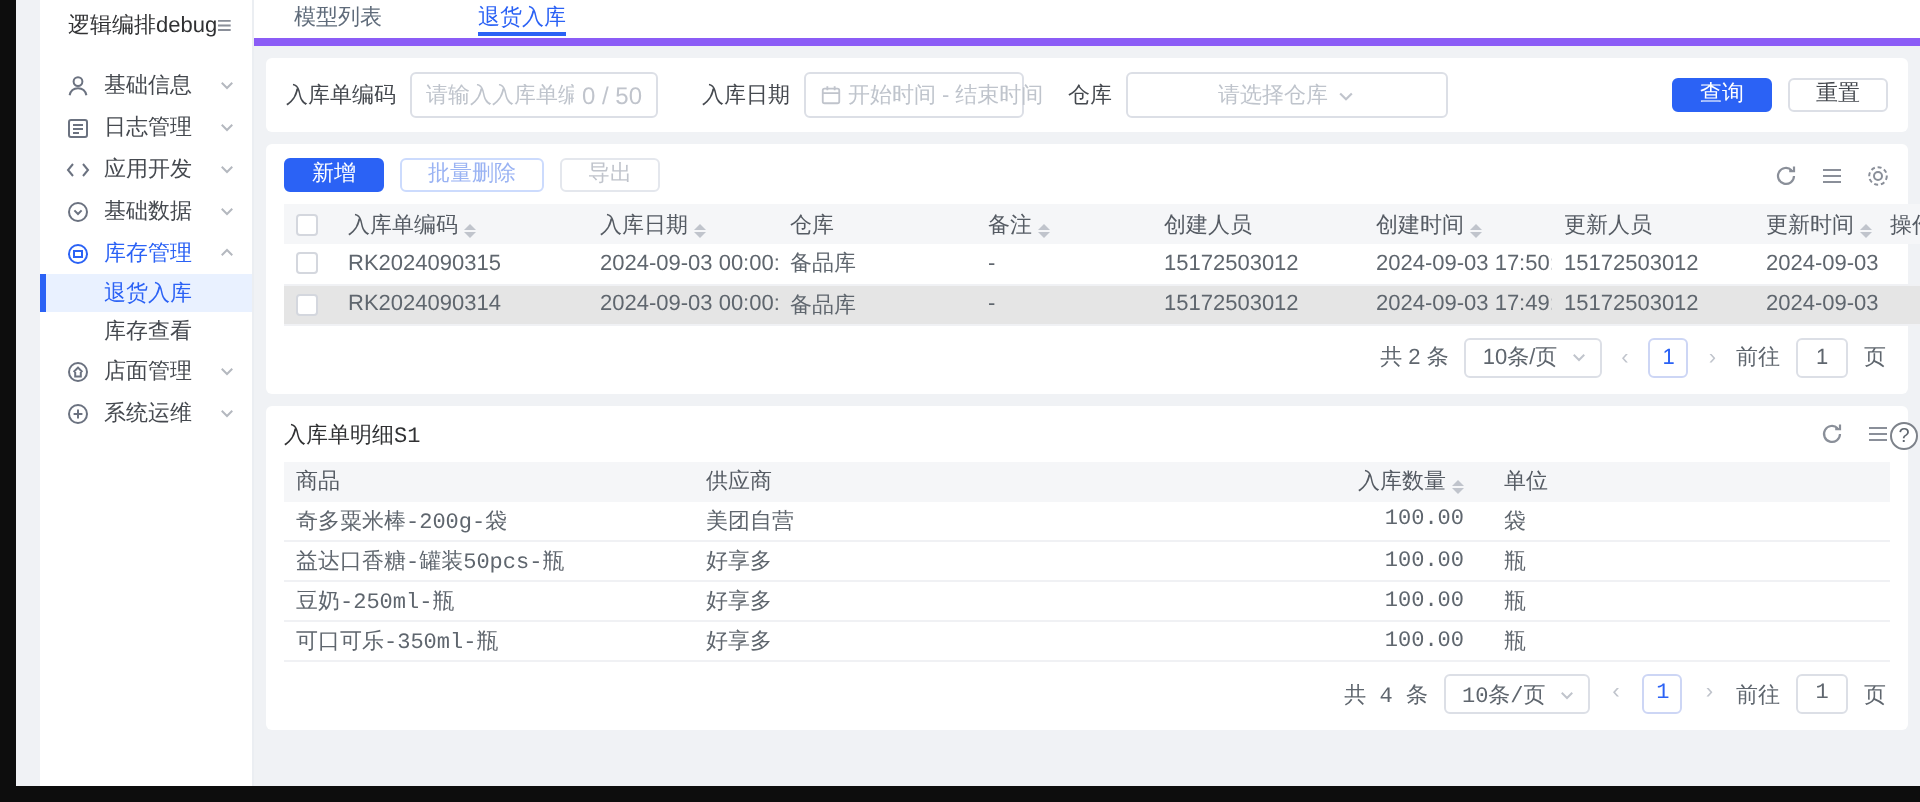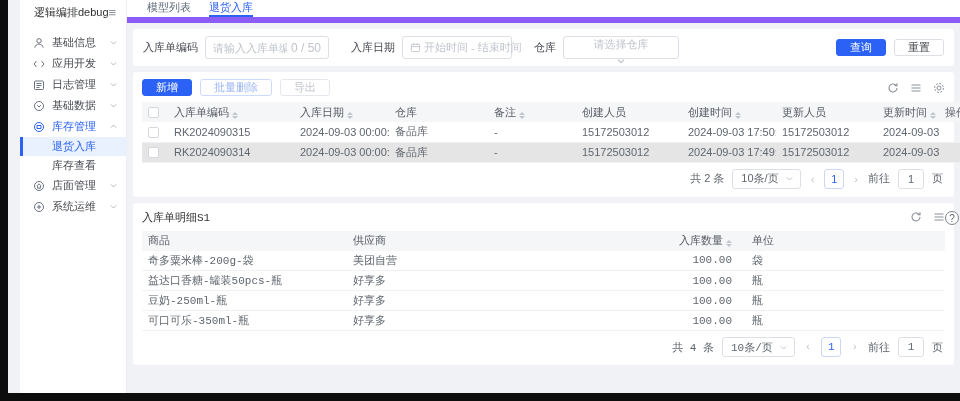--- a/index.html
+++ b/index.html
@@ -20,40 +20,40 @@
   .mitem .chev { color:#b4b8bf; }
   .sub { position:relative; height:19px; display:flex; align-items:center; padding-left:32px; cursor:pointer; }
   .sub .lbl { font-size:11px; color:#45494f; white-space:nowrap; }
   .sub.selected { background:#e9f1ff; }
   .sub.selected .lbl { color:#2b62f5; }
   .sub.selected::before { content:""; position:absolute; left:0; top:0; bottom:0; width:3px; background:#2b62f5; }
   .icn { flex:none; display:inline-flex; }
 
   
   .main { flex:1; display:flex; flex-direction:column; min-width:0; }
-  .tabbar { height:23px; background:#fff; border-bottom:6px solid #8b5cf6; display:flex; align-items:center; padding-left:20px; gap:18px; flex:none; }
+  .tabbar { height:23px; background:#fff; border-bottom:4px solid #8b5cf6; display:flex; align-items:center; padding-left:20px; gap:48px; flex:none; }
   .tab { font-size:11px; color:#5f6b7a; display:flex; align-items:center; cursor:pointer; border-bottom:2px solid transparent; }
   .tab.active { color:#2b62f5; border-bottom-color:#2b62f5; }
 
   .content { flex:1; padding:6px 6px 0 6px; overflow:hidden; }
   .card { background:#fff; border-radius:3px; }
 
   
   .filter-card { display:flex; align-items:center; padding:7px 10px; gap:22px; }
   .field { display:flex; align-items:center; gap:7px; }
   .field label { font-size:11px; color:#45494f; white-space:nowrap; }
   .ibox { height:23px; border:1px solid #dcdfe6; border-radius:3px; background:#fff; display:flex; align-items:center; padding:0 7px; gap:4px; }
   .ibox input { border:none; outline:none; font-size:11px; color:#333; width:100%; font-family:inherit; background:transparent; }
   .ibox input::placeholder { color:#bfc4cc; }
   .ibox .count { font-size:12px; color:#c0c4cc; white-space:nowrap; }
   .ibox .ph { font-size:11px; color:#bfc4cc; white-space:nowrap; }
   .ibox.code { width:124px; }
   .ibox.date { width:110px; gap:3px; }
   .ibox.date .sep { color:#bfc4cc; font-size:11px; }
-  .ibox.select { width:116px; justify-content:flex-start;flex-direction:column; }
+  .ibox.select { width:161px; justify-content:center; }
   .filter-btns { margin-left:auto; display:flex; gap:8px; }
 
   .btn { height:17px; padding:0 13px; border-radius:3px; font-size:11px; border:1px solid #dcdfe6; background:#fff; color:#45494f; cursor:pointer; font-family:inherit; line-height:1; }
   .btn.primary { background:#2b62f5; border-color:#2b62f5; color:#fff; }
   .btn.plain-blue { border-color:#ccdbfd; color:#9ab3f3; background:#fff; }
   .btn.ghost { color:#c0c4cc; border-color:#e4e7ed; }
 
   
   .table-card { margin-top:6px; padding:7px 9px 6px 9px; }
   .toolbar { display:flex; align-items:center; gap:8px; }
@@ -115,39 +115,39 @@
         <span class="chev">
             <svg width="9" height="9" viewBox="0 0 12 12">
               <path d="M2.5 4.5l3.5 3.5 3.5-3.5" fill="none" stroke="#b4b8bf" stroke-width="1.3"></path>
             </svg>
           </span>
       </div>
 
       <div class="mitem">
         <span class="icn">
             <svg width="12" height="12" viewBox="0 0 12 12">
-              <path d="M3.5 3L1 6l2.5 3M8.5 3L11 6l-2.5 3" fill="none" stroke="#6b7280"></path>
-            </svg>
-          </span>
-        <span class="lbl">应用开发</span>
-        <span class="chev">
-            <svg width="9" height="9" viewBox="0 0 12 12">
-              <path d="M2.5 4.5l3.5 3.5 3.5-3.5" fill="none" stroke="#b4b8bf" stroke-width="1.3"></path>
-            </svg>
-          </span>
-      </div>
-
-      <div class="mitem">
-        <span class="icn">
-            <svg width="12" height="12" viewBox="0 0 12 12">
               <rect x="1.5" y="2" width="9" height="8.5" rx="1" fill="none" stroke="#6b7280"></rect>
               <path d="M3.5 4.5h5M3.5 6.5h5M3.5 8.5h3" stroke="#6b7280"></path>
             </svg>
           </span>
         <span class="lbl">日志管理</span>
+        <span class="chev">
+            <svg width="9" height="9" viewBox="0 0 12 12">
+              <path d="M2.5 4.5l3.5 3.5 3.5-3.5" fill="none" stroke="#b4b8bf" stroke-width="1.3"></path>
+            </svg>
+          </span>
+      </div>
+
+      <div class="mitem">
+        <span class="icn">
+            <svg width="12" height="12" viewBox="0 0 12 12">
+              <path d="M3.5 3L1 6l2.5 3M8.5 3L11 6l-2.5 3" fill="none" stroke="#6b7280"></path>
+            </svg>
+          </span>
+        <span class="lbl">应用开发</span>
         <span class="chev">
             <svg width="9" height="9" viewBox="0 0 12 12">
               <path d="M2.5 4.5l3.5 3.5 3.5-3.5" fill="none" stroke="#b4b8bf" stroke-width="1.3"></path>
             </svg>
           </span>
       </div>
 
       <div class="mitem">
         <span class="icn">
             <svg width="12" height="12" viewBox="0 0 12 12">

